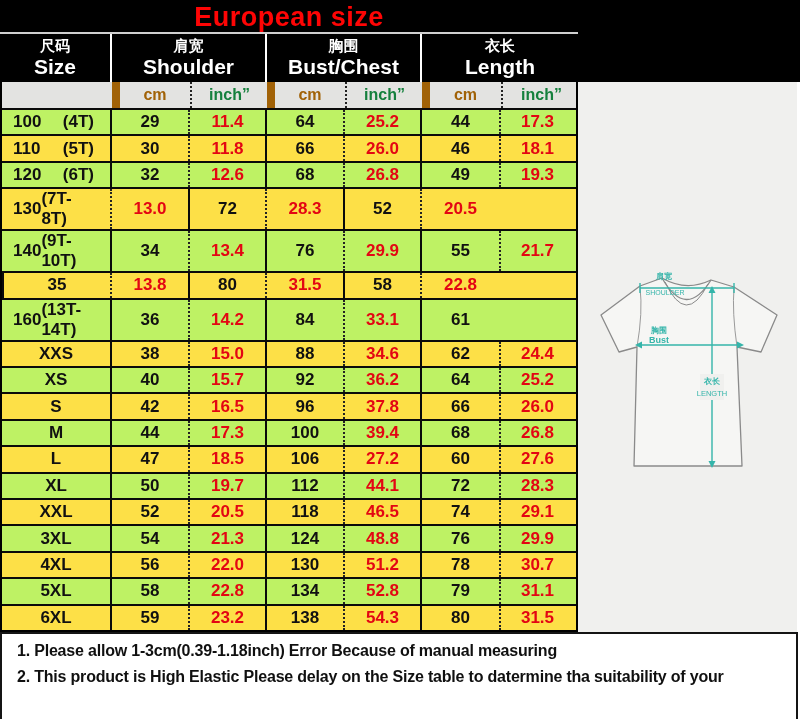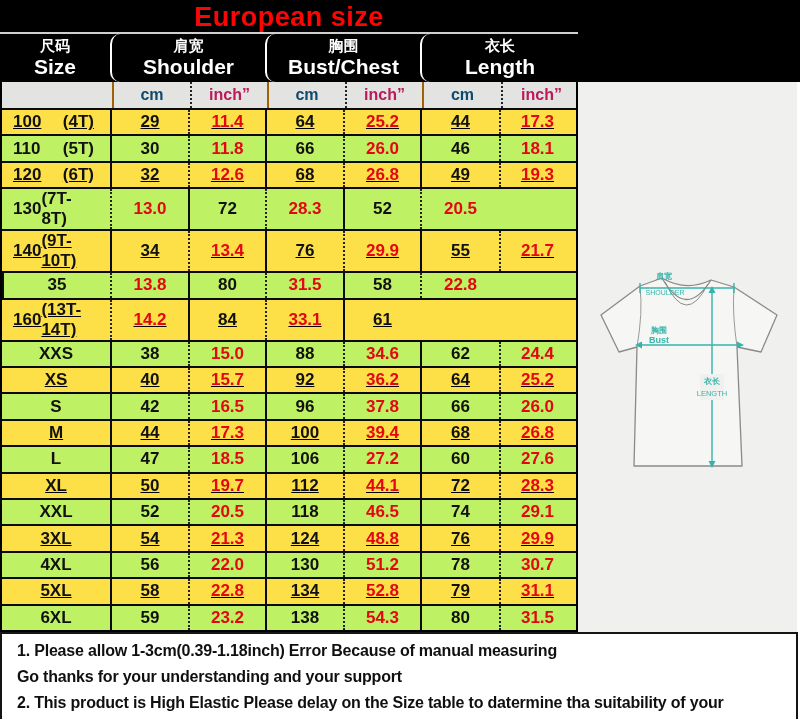--- a/index.html
+++ b/index.html
@@ -13,49 +13,49 @@
   .title{
     position:absolute;left:0;top:0;width:578px;height:32px;line-height:34px;
     text-align:center;font-size:27px;font-weight:bold;color:#fe0505;letter-spacing:.5px;
   }
   
   .header{
     position:absolute;left:0;top:32px;width:578px;height:50px;
     display:grid;grid-template-columns:110px 155px 155px 158px;
     background:#000;border-top:2px solid #cfcfcf;box-sizing:border-box;
   }
-  .hcell{display:flex;flex-direction:column;align-items:center;justify-content:center;color:#fff;border-left:2px solid #fff;box-sizing:border-box;border-radius:10px;}
+  .hcell{display:flex;flex-direction:column;align-items:center;justify-content:center;color:#fff;border-left:2px solid #fff;box-sizing:border-box;}
   .hcell:first-child{border-left:none;}
   .hcell .zh{font-size:15px;font-weight:bold;line-height:18px;}
   .hcell .en{font-size:21px;font-weight:bold;line-height:24px;}
   
   .subheader{
     position:absolute;left:0;top:82px;width:578px;height:26px;
     display:grid;grid-template-columns:110px 78px 77px 78px 77px 79px 79px;
     background:#e3e3e1;box-sizing:border-box;border-left:2px solid #000;border-right:2px solid #000;
   }
   .subheader .cell{display:flex;align-items:center;justify-content:center;font-size:16px;font-weight:bold;box-sizing:border-box;}
   
   .tbody{
     position:absolute;left:0;top:108px;width:578px;height:524px;
     display:flex;flex-direction:column;box-sizing:border-box;
     border-left:2px solid #000;border-right:2px solid #000;border-bottom:2px solid #000;
   }
   .trow{
     flex:1;display:grid;grid-template-columns:108px 78px 77px 78px 77px 79px 75px;
     border-top:2px solid #0a0a0a;box-sizing:border-box;
   }
-  .trow.dark{background:#fde047;text-decoration:underline;}
-  .trow.light{background:#bef264;}
+  .trow.dark{background:#bef264;}
+  .trow.light{background:#fde047;}
   .cell{display:flex;align-items:center;justify-content:center;box-sizing:border-box;}
   .vcell{font-size:17px;font-weight:bold;color:#111;}
   .vcell.cmcol{border-left:2px solid #0a0a0a;}
   .vcell.incol{border-left:2px dotted #222;color:#e30613;}
-  .subheader .cmcol{border-left:2px solid #a16207;color:#0c4a6e;}
-  .subheader .incol{border-left:2px dotted #222;color:#be185d;}
+  .subheader .cmcol{border-left:8px solid #a16207;color:#a16207;}
+  .subheader .incol{border-left:2px dotted #222;color:#15803d;}
   .scell{font-size:17px;font-weight:bold;color:#111;}
   .scell.split{justify-content:space-between;padding:0 16px 0 11px;}
   
   .panel{position:absolute;left:578px;top:82px;width:219px;height:550px;background:#f0f0ee;}
   .panel svg{display:block;}
   
   .notes{
     position:absolute;left:0;top:632px;width:787px;height:82px;background:#fff;
     border:2px solid #141414;box-sizing:content-box;border-bottom-width:3px;
     padding:4px 0 0 7px;
@@ -165,20 +165,21 @@
         <div class="cell vcell cmcol">80</div>
         <div class="cell vcell incol">31.5</div>
         <div class="cell vcell cmcol">58</div>
         <div class="cell vcell incol">22.8</div>
       </div>
       <div class="trow dark">
         <div class="cell scell split">
           <span>160</span>
           <span>(13T-14T)</span>
         </div>
+        <div class="cell vcell cmcol">36</div>
         <div class="cell vcell incol">14.2</div>
         <div class="cell vcell cmcol">84</div>
         <div class="cell vcell incol">33.1</div>
         <div class="cell vcell cmcol">61</div>
       </div>
       <div class="trow light">
         <div class="cell scell">XXS</div>
         <div class="cell vcell cmcol">38</div>
         <div class="cell vcell incol">15.0</div>
         <div class="cell vcell cmcol">88</div>
@@ -303,17 +304,16 @@
       <polygon points="134,204 130.5,211 137.5,211" fill="#35b5aa"></polygon>
       <polygon points="134,386 130.5,379 137.5,379" fill="#35b5aa"></polygon>
       <rect x="122" y="292" width="24" height="26" fill="#f0f0ee"></rect>
       <text x="134" y="302" font-size="8" fill="#35b5aa" text-anchor="middle" font-weight="bold">衣长</text>
       <text x="134" y="314" font-size="7.5" fill="#35b5aa" text-anchor="middle">LENGTH</text>
     </svg>
   </div>
 
   <div class="notes">
     <div class="note-line">1. Please allow 1-3cm(0.39-1.18inch) Error Because of manual measuring</div>
-    <div class="note-line">Go thanks for your understanding and your support</div>
     <div class="note-line">2. This product is High Elastic  Please delay on the Size table to datermine tha suitability of your</div>
   </div>
 
 </div>
 
 </body></html>

